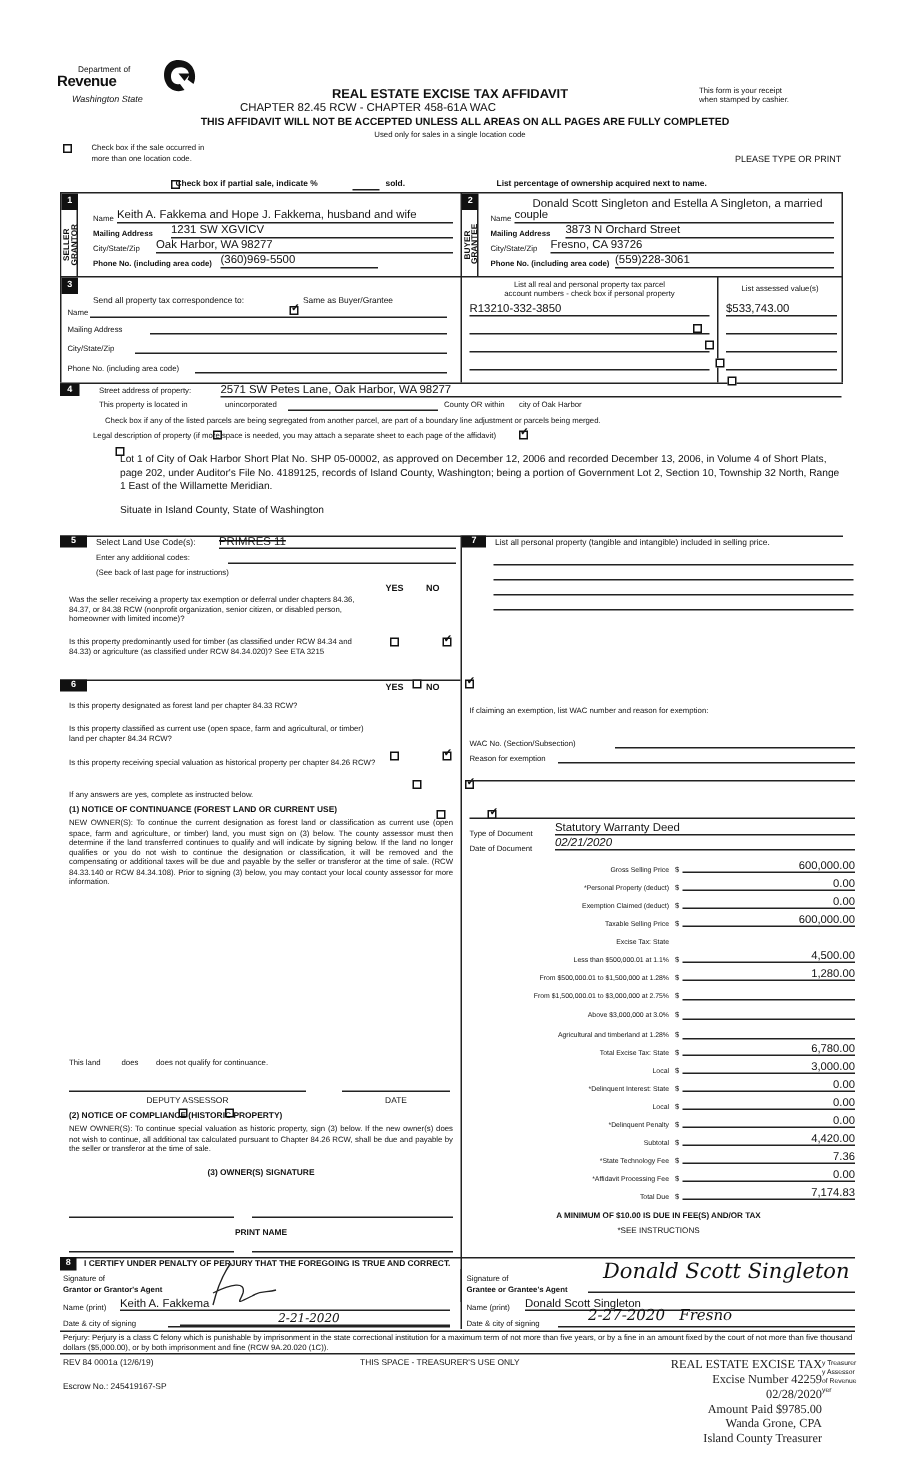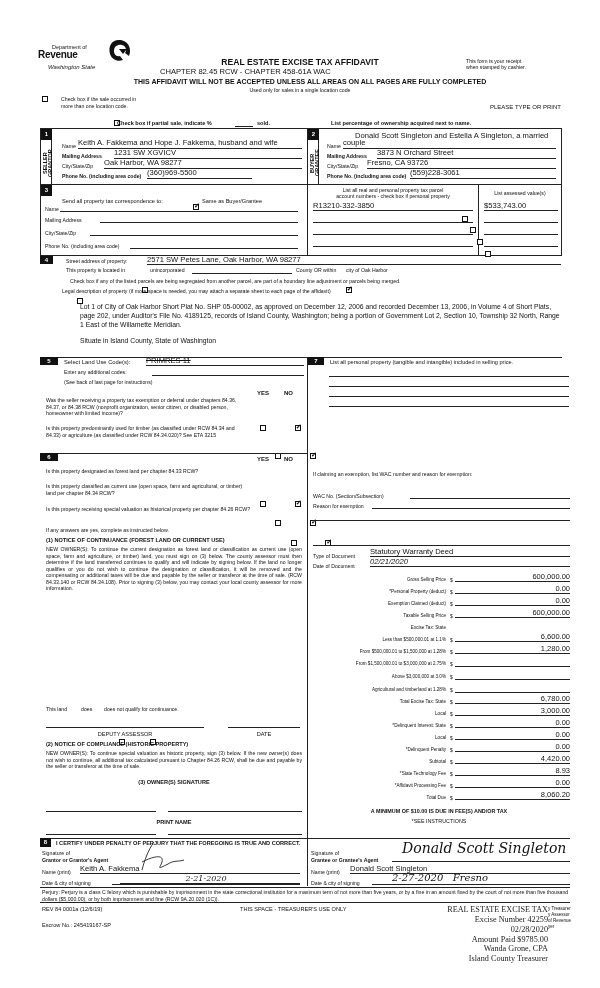--- a/index.html
+++ b/index.html
@@ -285,21 +285,21 @@
   <div class="row-val" style="left:455px;top:596px;width:115px;">0.00</div>
 
   <div class="row-label" style="left:310px;top:613px;width:136px;">Taxable Selling Price</div>
   <div class="row-dollar" style="left:450px;top:613px;">$</div>
   <div class="row-val" style="left:455px;top:608px;width:115px;">600,000.00</div>
 
   <div class="row-label" style="left:310px;top:625px;width:136px;">Excise Tax: State</div>
 
   <div class="row-label" style="left:310px;top:637px;width:136px;">Less than $500,000.01 at 1.1%</div>
   <div class="row-dollar" style="left:450px;top:637px;">$</div>
-  <div class="row-val" style="left:455px;top:632px;width:115px;">6,600.00</div>
+  <div class="row-val" style="left:455px;top:632px;width:115px;">4,500.00</div>
 
   <div class="row-label" style="left:300px;top:649px;width:146px;">From $500,000.01 to $1,500,000 at 1.28%</div>
   <div class="row-dollar" style="left:450px;top:649px;">$</div>
   <div class="row-val" style="left:455px;top:644px;width:115px;">1,280.00</div>
 
   <div class="row-label" style="left:300px;top:661px;width:146px;">From $1,500,000.01 to $3,000,000 at 2.75%</div>
   <div class="row-dollar" style="left:450px;top:661px;">$</div>
   <div class="row-val" style="left:455px;top:658px;width:115px;height:9px;"></div>
 
   <div class="row-label" style="left:300px;top:674px;width:146px;">Above $3,000,000 at 3.0%</div>
@@ -329,29 +329,29 @@
   <div class="row-label" style="left:310px;top:747px;width:136px;">*Delinquent Penalty</div>
   <div class="row-dollar" style="left:450px;top:747px;">$</div>
   <div class="row-val" style="left:455px;top:742px;width:115px;">0.00</div>
 
   <div class="row-label" style="left:310px;top:759px;width:136px;">Subtotal</div>
   <div class="row-dollar" style="left:450px;top:759px;">$</div>
   <div class="row-val" style="left:455px;top:754px;width:115px;">4,420.00</div>
 
   <div class="row-label" style="left:310px;top:771px;width:136px;">*State Technology Fee</div>
   <div class="row-dollar" style="left:450px;top:771px;">$</div>
-  <div class="row-val" style="left:455px;top:766px;width:115px;">8.93</div>
+  <div class="row-val" style="left:455px;top:766px;width:115px;">7.36</div>
 
   <div class="row-label" style="left:310px;top:783px;width:136px;">*Affidavit Processing Fee</div>
   <div class="row-dollar" style="left:450px;top:783px;">$</div>
   <div class="row-val" style="left:455px;top:778px;width:115px;">0.00</div>
 
   <div class="row-label" style="left:310px;top:795px;width:136px;">Total Due</div>
   <div class="row-dollar" style="left:450px;top:795px;">$</div>
-  <div class="row-val" style="left:455px;top:790px;width:115px;">8,060.20</div>
+  <div class="row-val" style="left:455px;top:790px;width:115px;">7,174.83</div>
 
   <div class="abs b t5" style="left:308px;top:808px;width:262px;text-align:center;font-size:5.4px;">A MINIMUM OF $10.00 IS DUE IN FEE(S) AND/OR TAX</div>
   <div class="abs t5" style="left:308px;top:818px;width:262px;text-align:center;font-size:5.4px;">*SEE INSTRUCTIONS</div>
 </section>
 
 
 <div class="hline" style="left:40px;top:838px;width:530px;"></div>
 <section>
   <div class="secnum" style="left:40px;top:838px;width:11px;height:9px;line-height:9px;">8</div>
   <div class="abs b t5" style="left:56px;top:840px;font-size:5.6px;">I CERTIFY UNDER PENALTY OF PERJURY THAT THE FOREGOING IS TRUE AND CORRECT.</div>

